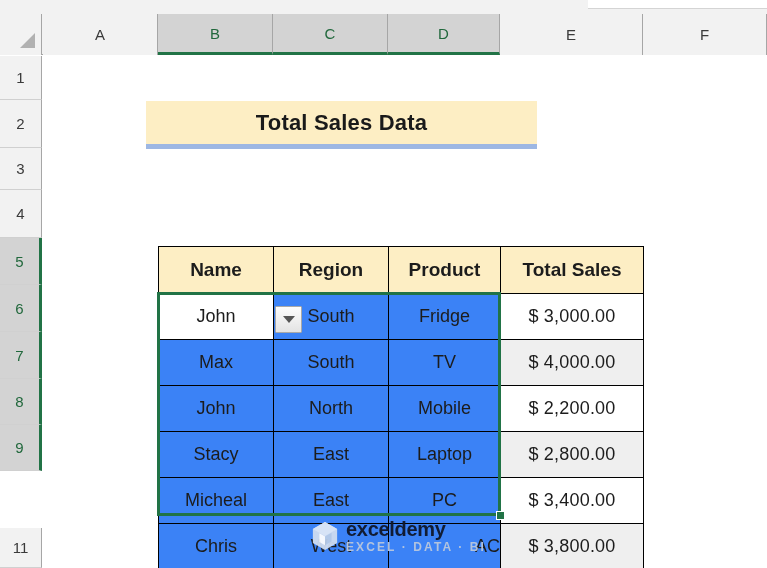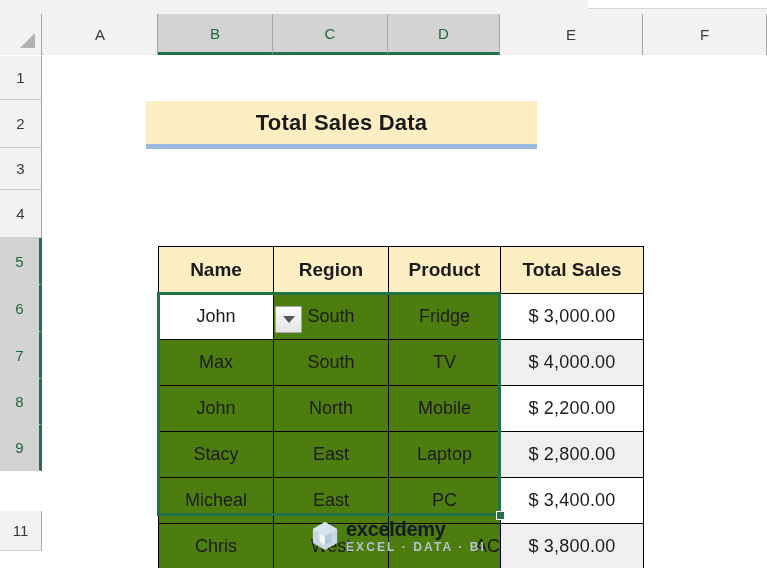--- a/index.html
+++ b/index.html
@@ -39,21 +39,21 @@
   
   .title-cell { position: absolute; background: #fdeec4; border-bottom: 5px solid #9db7e3;
     display: flex; align-items: center; justify-content: center;
     font-size: 22px; font-weight: bold; color: #1a1a1a; letter-spacing: .2px; }
 
   
   .tbl { position: absolute; border-collapse: collapse; }
   .tbl td { border: 1.5px solid #000000; text-align: center; vertical-align: middle;
     font-size: 18px; color: #1c1c1c; }
   .tbl td.hdr { background: #fdeec4; font-weight: bold; font-size: 19px; }
-  .tbl td.sel-cell { background: #4d7c0f; }
+  .tbl td.sel-cell { background: #3b82f6; }
   .tbl td.band-a { background: #ffffff; }
   .tbl td.band-b { background: #efefef; }
   .tbl td.active { background: #ffffff; }
   .money { font-size: 18px; letter-spacing: .2px; }
 
   
   .sel-range { position: absolute; border: 3px solid #217346; pointer-events: none; }
   .fill-handle { position: absolute; width: 9px; height: 9px; background: #217346;
     border: 1px solid #ffffff; }
 
@@ -98,21 +98,21 @@
       <div class="rowhdr" style="top: 56px; height: 44px;">1</div>
       <div class="rowhdr" style="top: 100px; height: 48px;">2</div>
       <div class="rowhdr" style="top: 148px; height: 42px;">3</div>
       <div class="rowhdr" style="top: 190px; height: 48px;">4</div>
       <div class="rowhdr sel" style="top: 238px; height: 47px;">5</div>
       <div class="rowhdr sel" style="top: 285px; height: 47px;">6</div>
       <div class="rowhdr sel" style="top: 332px; height: 47px;">7</div>
       <div class="rowhdr sel" style="top: 379px; height: 46px;">8</div>
       <div class="rowhdr sel" style="top: 425px; height: 46px;">9</div>
       <div class="rowhdr sel" style="top: 471px; height: 46px; margin-left: 44px;">10</div>
-      <div class="rowhdr" style="top: 511px; height: 40px;">11</div>
+      <div class="rowhdr" style="top: 528px; height: 40px;">11</div>
     </div>
 
   <div class="grid">
 
     <div class="title-cell" style="left:103px; top:45px; width:391px; height:48px;">
       <span>Total Sales Data</span>
     </div>
 
     <table class="tbl" style="left:115px; top:190px;">
       <thead>

